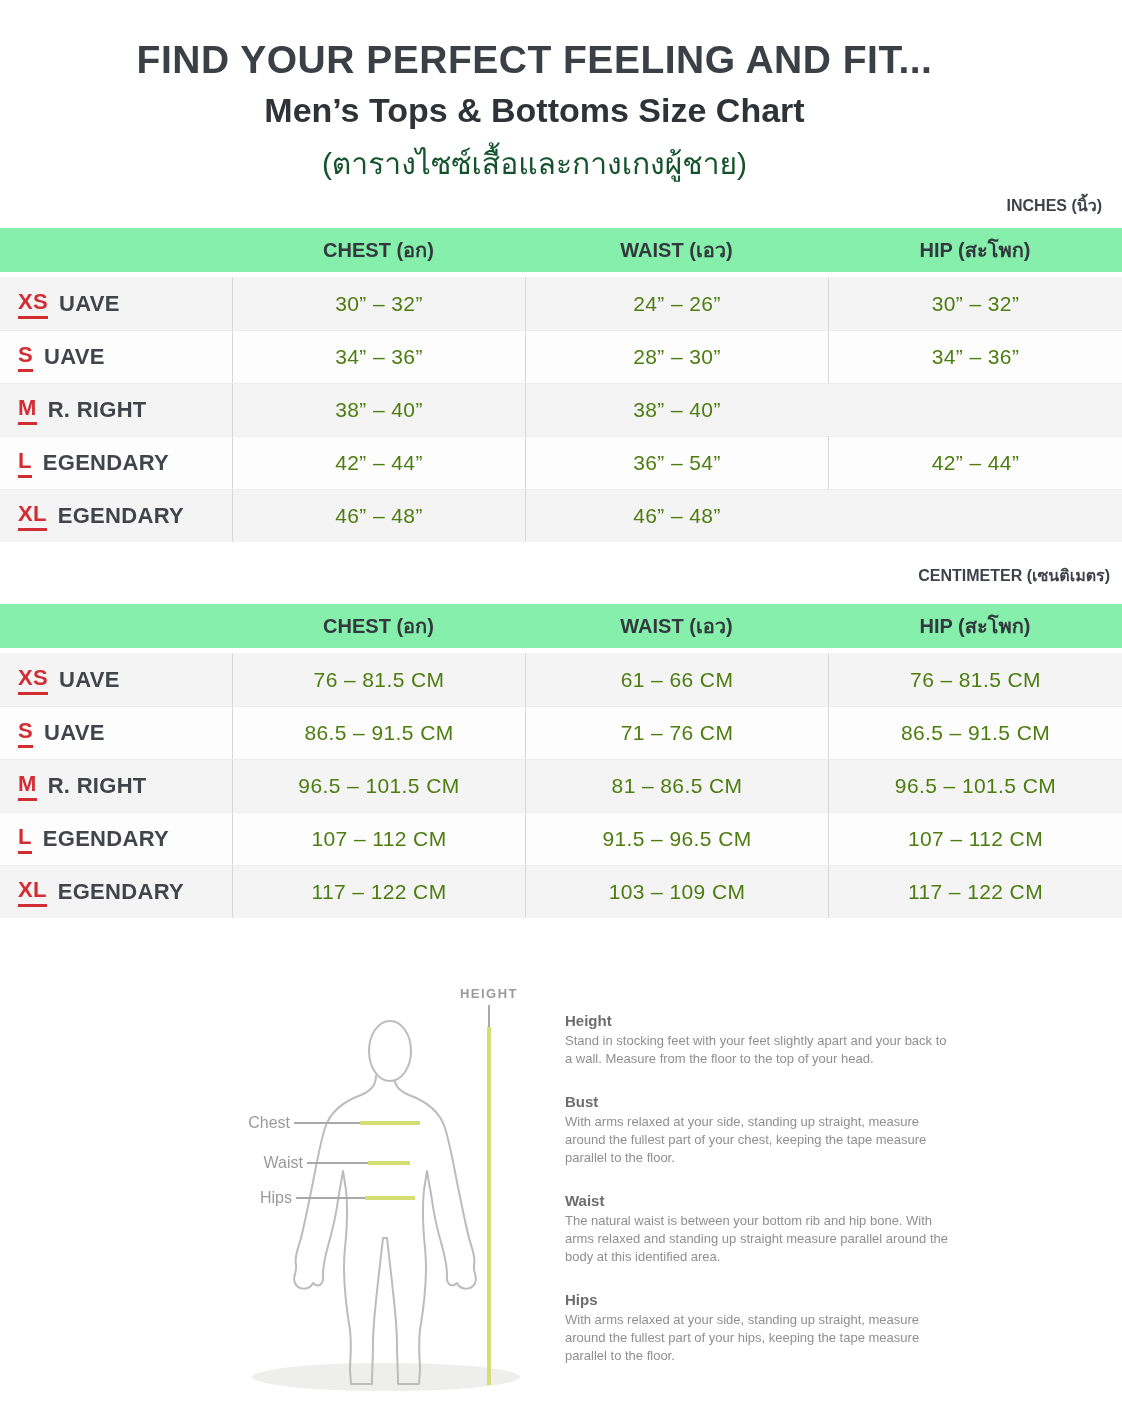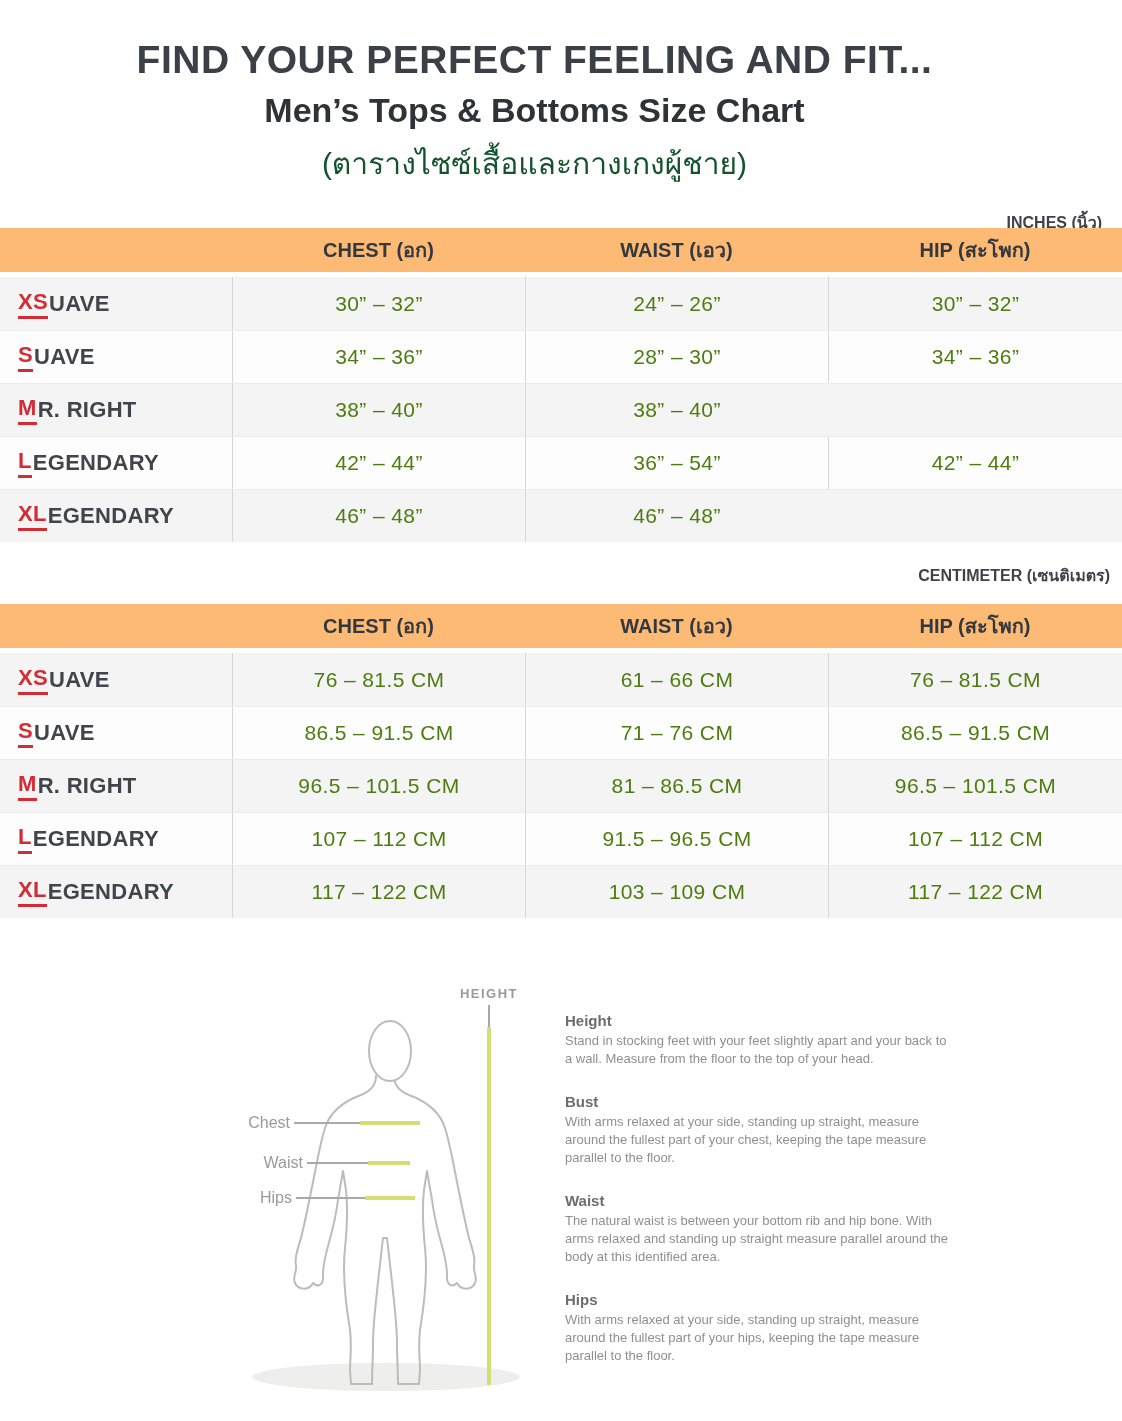--- a/index.html
+++ b/index.html
@@ -9,37 +9,37 @@
     font-family:"Liberation Sans","DejaVu Sans",sans-serif;
     color:#3e434a; overflow:hidden;
   }
   
   .hdr { position:absolute; top:38px; left:0; width:1069px; text-align:center; }
   .hdr-title { font-size:39px; font-weight:bold; letter-spacing:.5px; color:#3b4047; }
   .hdr-sub   { font-size:34px; font-weight:bold; margin-top:9px; color:#2e3338; }
   .hdr-thai  { font-size:30px; font-weight:500; margin-top:10px; color:#14532d; }
   
   .unit-label { position:absolute; font-size:16px; font-weight:bold; color:#3e434a; text-align:right; width:300px; }
-  .unit-inches { top:210px; left:802px; }
+  .unit-inches { top:193px; left:802px; }
   .unit-cm     { top:563px; left:810px; }
   
   .size-table { position:absolute; left:0; width:1122px; }
   .tbl-inches { top:228px; }
   .tbl-cm     { top:604px; }
   .t-head, .t-row { display:grid; grid-template-columns:232px 293px 303px 294px; align-items:center; }
-  .t-head { height:44px; background:#fdba74; margin-bottom:5px; }
+  .t-head { height:44px; background:#86efac; margin-bottom:5px; }
   .t-head .hcell { text-align:center; font-size:20px; font-weight:bold; color:#33383e; }
   .t-row { height:53px; }
   .t-row.odd  { background:#f4f4f4; }
   .t-row.even { background:#fdfdfd; }
   .t-row + .t-row { border-top:1px solid #ececec; }
   .t-row .cell { text-align:center; font-size:21px; color:#4d7c0f; letter-spacing:.4px; align-self:stretch; display:flex; align-items:center; justify-content:center; }
   .t-row .cell + .cell { border-left:1px solid #d6d6d6; }
   .t-row .label-cell { justify-content:flex-start; padding-left:18px; font-size:22px; font-weight:bold; color:#40454c; letter-spacing:.3px; }
-  .size-prefix { color:#d22d35; border-bottom:3px solid #d22d35; padding-bottom:1px; margin-right:1px; }
+  .size-prefix { color:#d22d35; border-bottom:3px solid #d22d35; padding-bottom:1px; margin-right:11px; }
   
   .diagram-svg { position:absolute; left:230px; top:975px; }
   .svg-label { font-family:"Liberation Sans","DejaVu Sans",sans-serif; fill:#9a9a9a; }
   
   .instructions { position:absolute; left:565px; top:1012px; width:386px; }
   .instr-block { margin-bottom:26px; }
   .instr-head { font-size:15px; font-weight:bold; color:#6d6d6d; margin-bottom:3px; }
   .instr-body { font-size:13px; color:#8f8f8f; line-height:1.36; }
 </style>
 </head>

